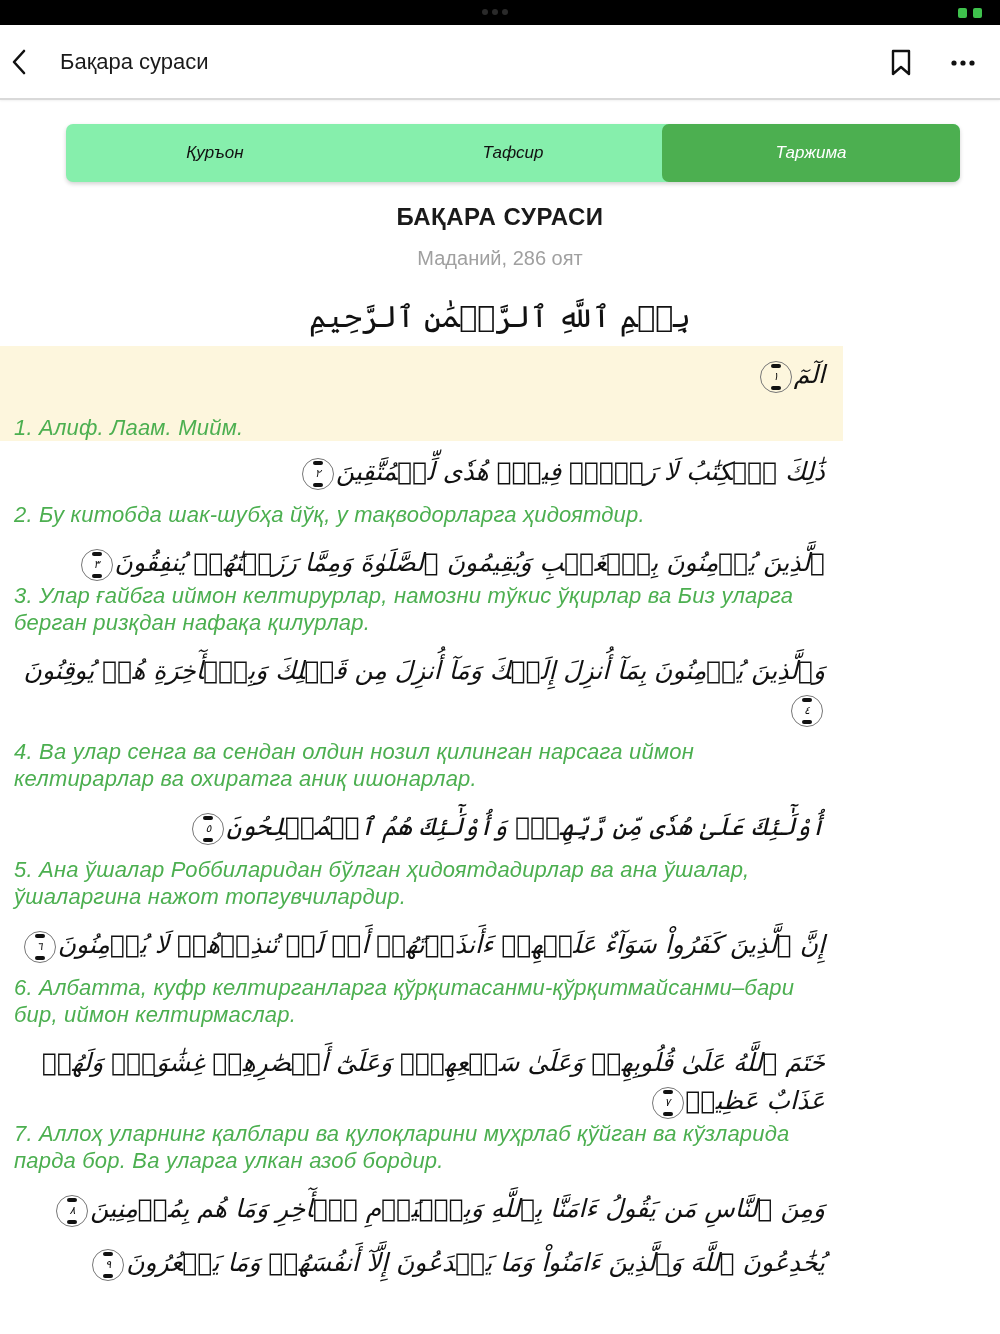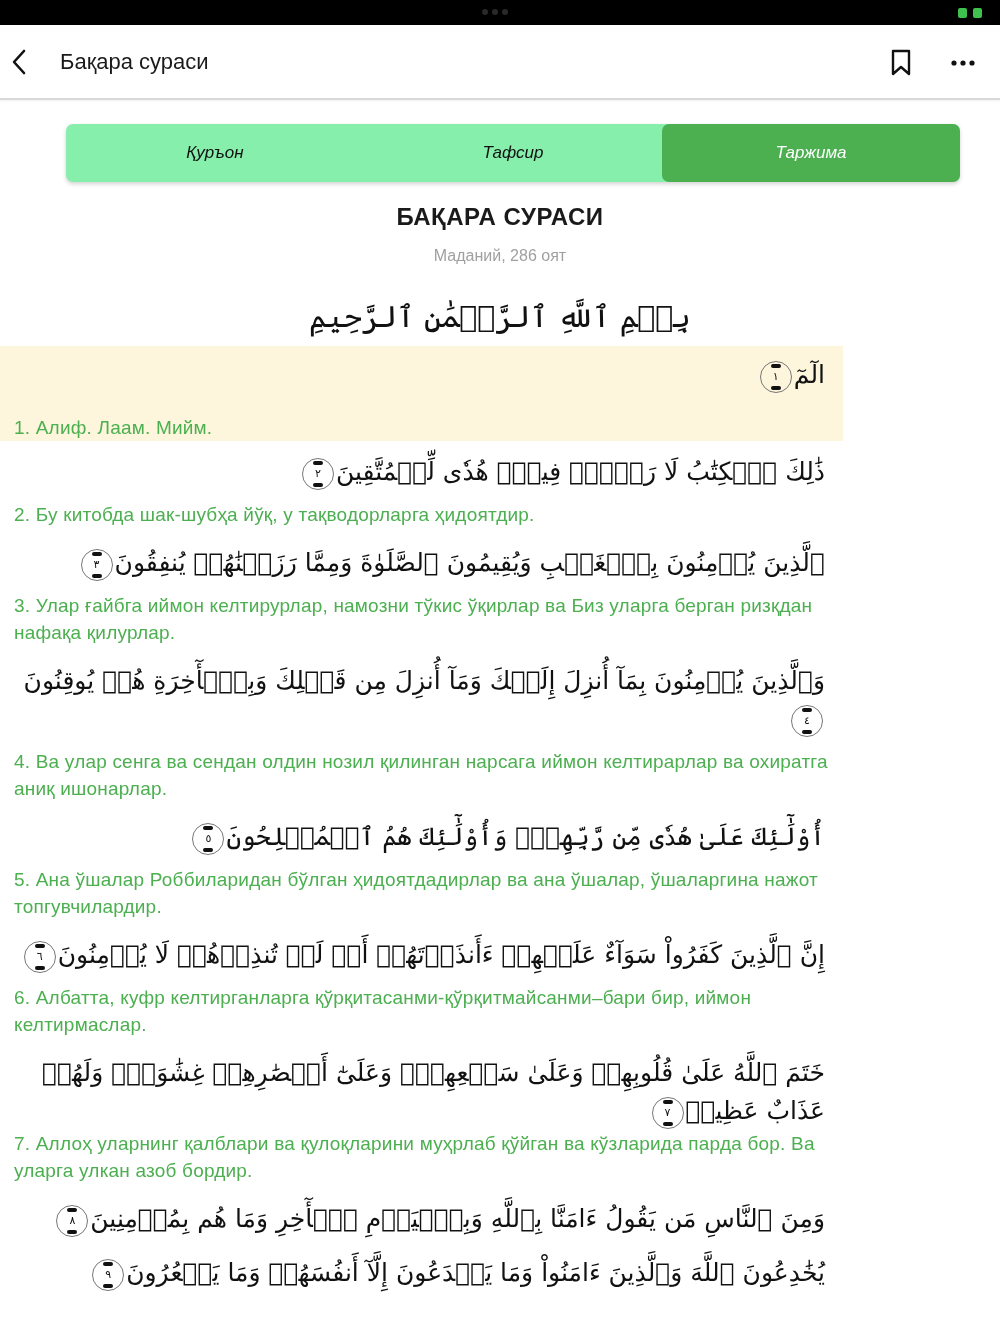--- a/index.html
+++ b/index.html
@@ -47,47 +47,47 @@
     font-size: 17px; color: #111; cursor: pointer; border-radius: 7px;
   }
   .tab.active { background: #4caf50; color: #fff; }
 
   .surah-title {
     position: absolute; left: 0; width: 1000px; top: 203px; text-align: center;
     font-size: 24px; font-weight: bold; color: #1a1a1a; letter-spacing: 0.5px;
   }
   .surah-meta {
     position: absolute; left: 0; width: 1000px; top: 247px; text-align: center;
-    font-size: 16px; color: #a0a0a0;
+    font-size: 20px; color: #a0a0a0;
   }
   .basmala {
     position: absolute; left: 0; width: 1000px; top: 290px; text-align: center;
     font-family: "DejaVu Serif", serif; font-size: 30px; color: #111; direction: rtl; margin-top: 9px;
   }
 
-  .verses { position: absolute; left: 0; top: 346px; width: 843px; }
+  .verses { position: absolute; left: 0; top: 346px; width: 843px; font-style: italic; }
   .verse { position: relative; }
   .verse.highlight { background: #fdf6dd; }
   .arabic {
     direction: rtl; text-align: right; padding: 0 18px 0 14px;
     font-family: "DejaVu Serif", serif; font-size: 25px; color: #111; line-height: 38px;
   }
   .ayah-marker {
     display: inline-flex; align-items: center; justify-content: center;
     width: 30px; height: 30px; border: 1.5px solid #777; border-radius: 50%;
     font-size: 11px; color: #111; vertical-align: middle; margin: 0 2px;
     font-family: "DejaVu Sans", sans-serif; position: relative; background: transparent;
   }
   .ayah-marker::before, .ayah-marker::after {
     content: ""; position: absolute; left: 10px; width: 10px; height: 4px; background: #111; border-radius: 2px;
   }
   .ayah-marker::before { top: 2px; }
   .ayah-marker::after { bottom: 2px; }
   .translation {
-    padding: 0 14px; font-size: 19px; color: #4caf50; line-height: 27px; letter-spacing: 0.2px;
+    padding: 0 14px; font-size: 22px; color: #4caf50; line-height: 27px; letter-spacing: 0.2px;
   }
 </style>
 </head>
 <body>
 
 <div class="statusbar">
   <div class="dots">
       <span></span>
       <span></span>
       <span></span>
@@ -133,21 +133,21 @@
     <div class="verse highlight" style="padding-top: 10px; padding-bottom: 0px;">
       <div class="arabic" style="margin-bottom: 20px;"><span>الٓمٓ</span><span class="ayah-marker">١</span></div>
       <div class="translation" style="color: rgb(76, 175, 80); margin-top: 10px;">1. Алиф. Лаам. Мийм.</div>
     </div>
     <div class="verse" style="padding-top: 12px; padding-bottom: 12px;">
       <div class="arabic"><span>ذَٰلِكَ ٱلۡكِتَٰبُ لَا رَيۡبَۛ فِيهِۛ هُدٗى لِّلۡمُتَّقِينَ</span><span class="ayah-marker">٢</span></div>
       <div class="translation" style="color: rgb(76, 175, 80); margin-top: 10px;">2. Бу китобда шак-шубҳа йўқ, у тақводорларга ҳидоятдир.</div>
     </div>
     <div class="verse" style="padding-top: 4px; padding-bottom: 12px;">
       <div class="arabic"><span>ٱلَّذِينَ يُؤۡمِنُونَ بِٱلۡغَيۡبِ وَيُقِيمُونَ ٱلصَّلَوٰةَ وَمِمَّا رَزَقۡنَٰهُمۡ يُنفِقُونَ</span><span class="ayah-marker">٣</span></div>
-      <div class="translation" style="color: rgb(76, 175, 80); margin-top: 10px;">3. Улар ғайбга иймон келтирурлар, намозни тўкис ўқирлар ва Биз уларга берган ризқдан нафақа қилурлар.</div>
+      <div class="translation" style="color: rgb(76, 175, 80); margin-top: 0;">3. Улар ғайбга иймон келтирурлар, намозни тўкис ўқирлар ва Биз уларга берган ризқдан нафақа қилурлар.</div>
     </div>
     <div class="verse" style="padding-top: 4px; padding-bottom: 12px;">
       <div class="arabic"><span>وَٱلَّذِينَ يُؤۡمِنُونَ بِمَآ أُنزِلَ إِلَيۡكَ وَمَآ أُنزِلَ مِن قَبۡلِكَ وَبِٱلۡأٓخِرَةِ هُمۡ يُوقِنُونَ</span><span class="ayah-marker">٤</span></div>
       <div class="translation" style="color: rgb(76, 175, 80); margin-top: 10px;">4. Ва улар сенга ва сендан олдин нозил қилинган нарсага иймон келтирарлар ва охиратга аниқ ишонарлар.</div>
     </div>
     <div class="verse" style="padding-top: 4px; padding-bottom: 12px;">
       <div class="arabic"><span>أُوْلَٰٓئِكَ عَلَىٰ هُدٗى مِّن رَّبِّهِمۡۖ وَأُوْلَٰٓئِكَ هُمُ ٱلۡمُفۡلِحُونَ</span><span class="ayah-marker">٥</span></div>
       <div class="translation" style="color: rgb(76, 175, 80); margin-top: 10px;">5. Ана ўшалар Роббиларидан бўлган ҳидоятдадирлар ва ана ўшалар, ўшаларгина нажот топгувчилардир.</div>
     </div>
     <div class="verse" style="padding-top: 4px; padding-bottom: 12px;">

